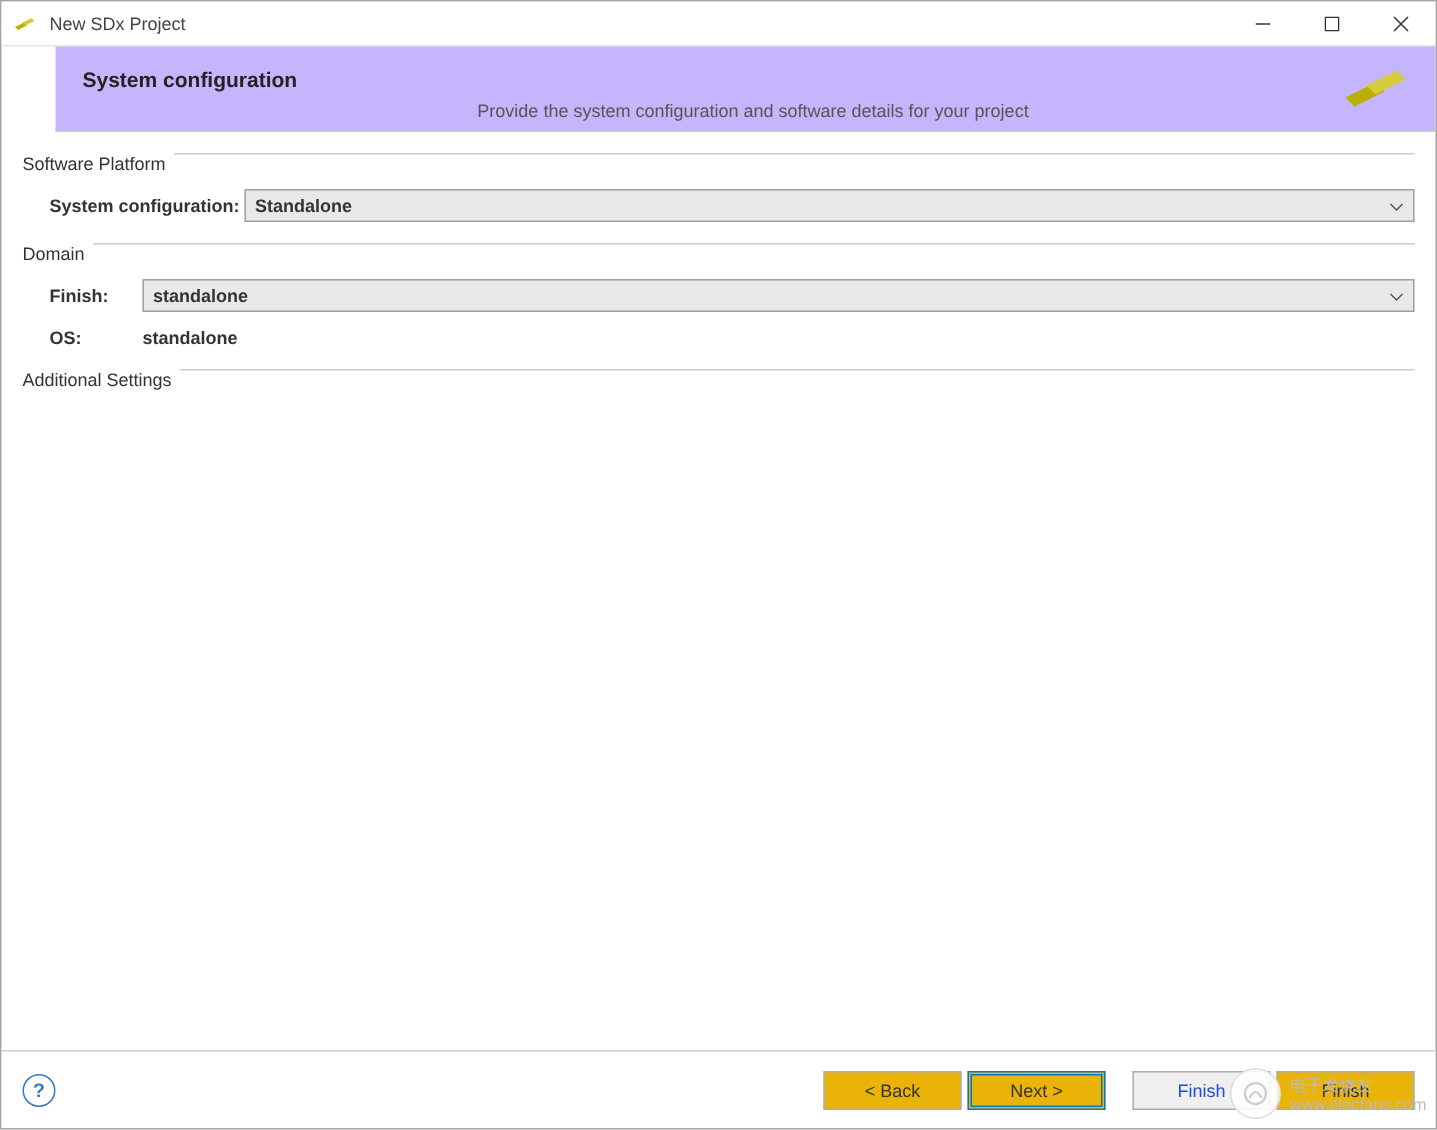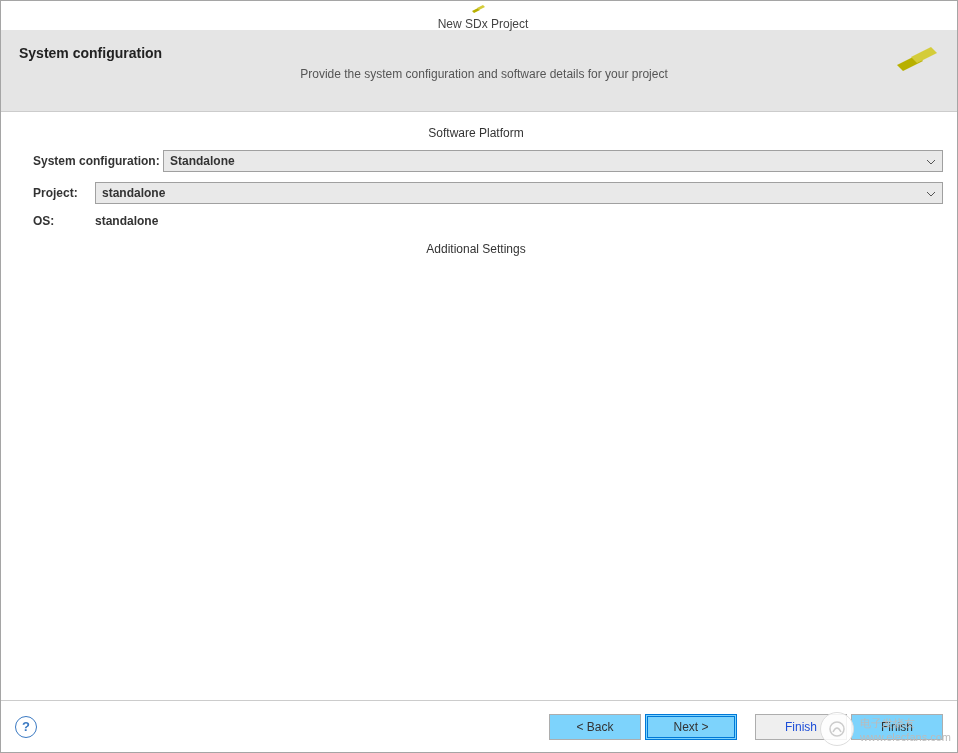--- a/index.html
+++ b/index.html
@@ -14,42 +14,42 @@
       position: relative;
       color: #333;
     }
     .titlebar {
       height: 30px;
       display: flex;
       align-items: center;
       padding: 0 0 0 8px;
       background: #fff;
       border-bottom: 1px solid #e5e5e5;
-      flex-direction: column;
     }
     .titlebar .app-icon {
       width: 16px; height: 16px; margin-right: 8px;
       display: inline-flex; align-items: center; justify-content: center;
     }
     .titlebar .title-text {
       flex: 1;
       font-size: 12px;
       color: #444;
     }
     .win-controls { display: flex; height: 100%; }
     .win-btn {
       width: 46px; height: 30px;
       display: flex; align-items: center; justify-content: center;
       color: #333;
     }
     .header-banner {
-      padding: 14px 18px 30px 18px;
-      background: #e5e5e5;
+      padding: 14px 18px 6px 18px;
+      background: #c4b5fd;
       border-bottom: 1px solid #ccc;
       position: relative;
+      margin-left: 36px;
     }
     .header-banner h1 {
       font-size: 14px; font-weight: 600; color: #222;
       margin-bottom: 6px;
     }
     .header-banner .subtitle {
       font-size: 12px; color: #555; padding-left: 10px; text-align: center;
     }
     .banner-icon {
       position: absolute;
@@ -57,23 +57,22 @@
       width: 54px; height: 40px;
       display: flex; align-items: center; justify-content: center;
     }
     .content-area {
       padding: 12px 14px;
       height: calc(100% - 30px - 70px - 52px);
       overflow: auto;
       color: #333;
     }
     .group-head {
-      display: flex; align-items: center;
+      display: flex; 
       margin: 2px 0 10px 0;
-      flex-direction: column;
     }
     .group-head .label {
       font-size: 12px; color: #333;
       padding-right: 6px;
       white-space: nowrap;
     }
     .group-head .rule {
       flex: 1; height: 1px; background: #ccc;
     }
     .form-row {
@@ -117,21 +116,21 @@
       border-radius: 50%;
       color: #3a79c2;
       display: flex; align-items: center; justify-content: center;
       font-size: 13px;
       font-weight: 600;
     }
     .spacer { flex: 1; }
     .wiz-btn {
       min-width: 92px; height: 26px;
       border: 1px solid #adadad;
-      background: #7dd3fc;
+      background: #eab308;
       color: #333;
       display: inline-flex; align-items: center; justify-content: center;
       margin-left: 4px;
       font-size: 12px;
       padding: 0 10px;
     }
     .wiz-btn.focused {
       border: 1px solid #0078d7;
       outline: 1px solid #0078d7;
       outline-offset: -3px;
@@ -209,23 +208,27 @@
       <span>Standalone</span>
       <span class="chevron">
         <svg width="10" height="6" viewBox="0 0 10 6">
             <path d="M1 1 L5 5 L9 1" fill="none" stroke="#555" stroke-width="1"></path>
           </svg>
       </span>
     </div>
   </div>
 
 
+  <div class="group-head" style="margin-top:14px">
+    <span class="label">Domain</span>
+    <span class="rule"></span>
+  </div>
 
   <div class="form-row">
-    <span class="key narrow">Project:</span>
+    <span class="key narrow">Finish:</span>
     <div class="select-box">
       <span>standalone</span>
       <span class="chevron">
         <svg width="10" height="6" viewBox="0 0 10 6">
             <path d="M1 1 L5 5 L9 1" fill="none" stroke="#555" stroke-width="1"></path>
           </svg>
       </span>
     </div>
   </div>
 

